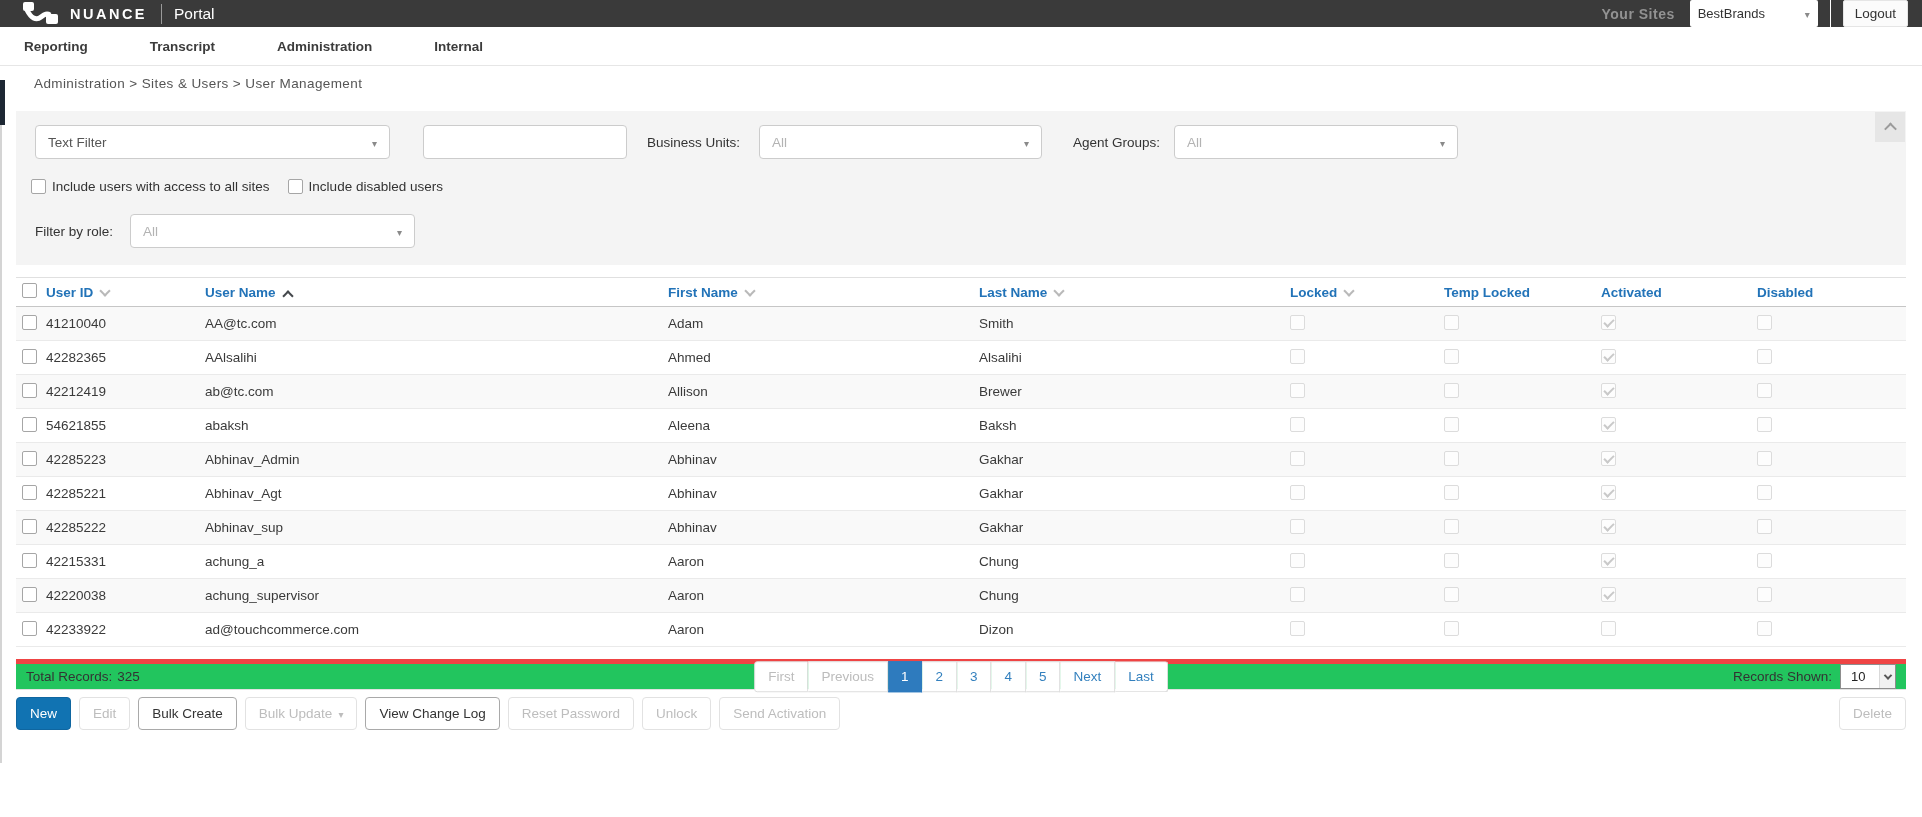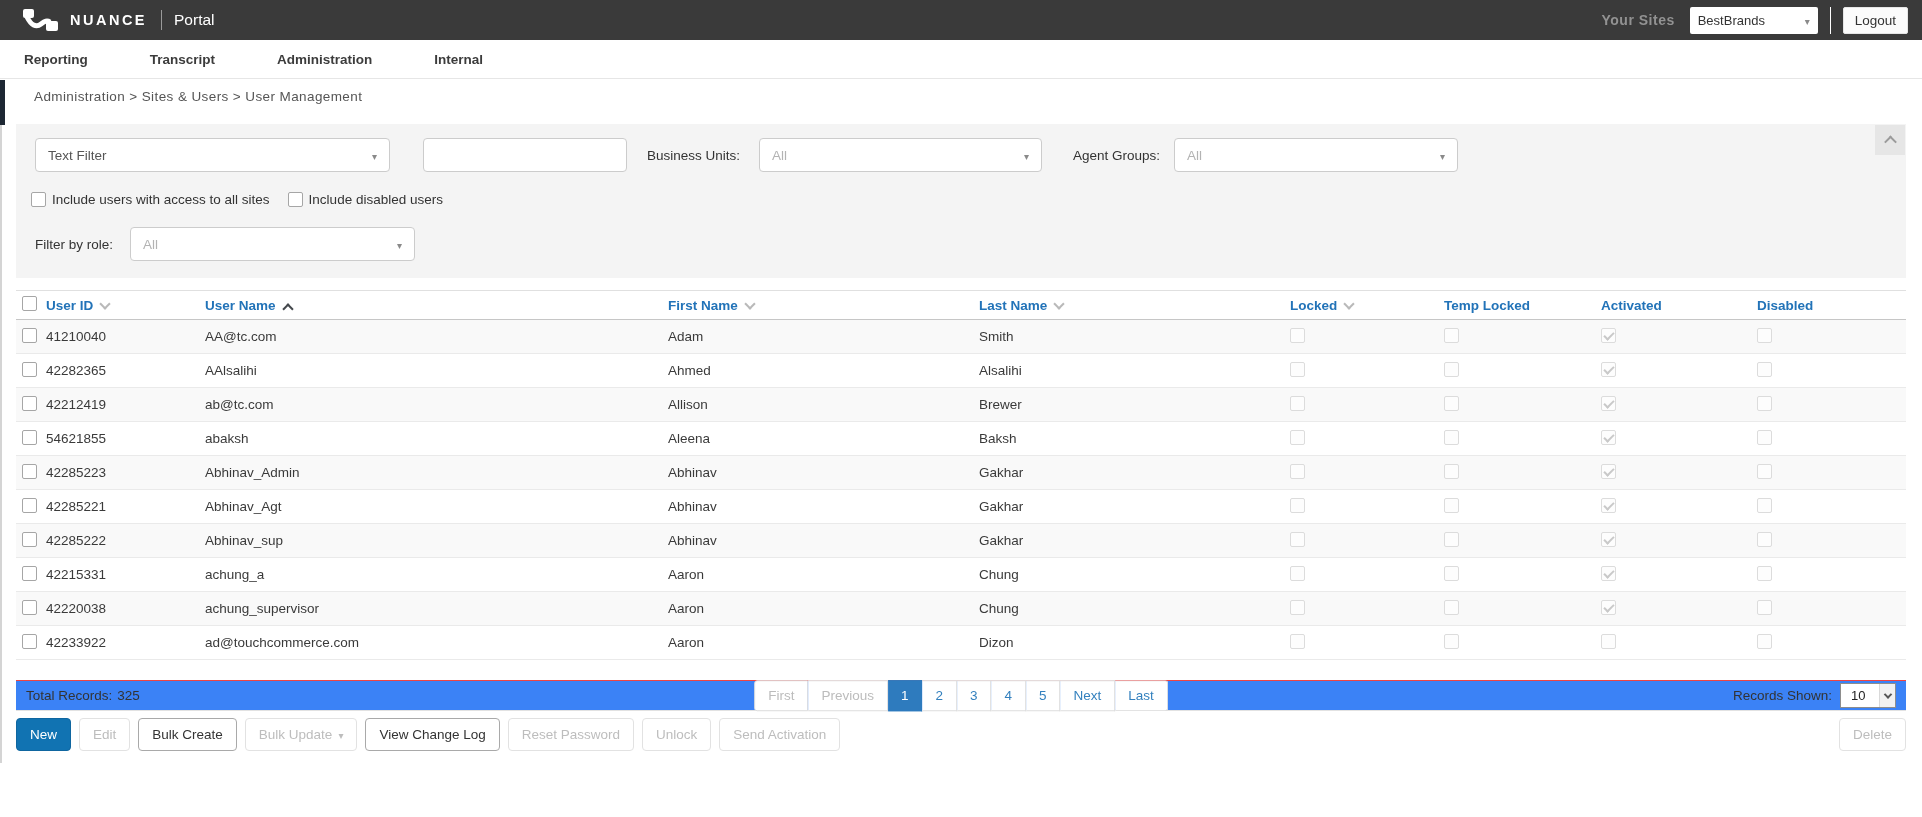--- a/index.html
+++ b/index.html
@@ -3,21 +3,21 @@
 <meta charset="utf-8">
 <style>
   * { box-sizing: border-box; margin: 0; padding: 0; }
   body { margin: 0; background: #fff; }
   .page {
     position: relative; width: 1922px; height: 817px; overflow: hidden;
     background: #fff; font-family: "Liberation Sans", sans-serif; color: #333;
   }
 
   
-  .topbar { height: 40px; background: #3a3a3a; display: flex; align-items: center; padding: 0 14px 0 22px; }
+  .topbar { height: 27px; background: #3a3a3a; display: flex; align-items: center; padding: 0 14px 0 22px; }
   .brand { display: flex; align-items: center; }
   .brand svg { display: block; }
   .brand-name { color: #fff; font-weight: bold; font-size: 14.5px; letter-spacing: 2.5px; margin-left: 10px; }
   .brand-divider { width: 1px; height: 20px; background: #9a9a9a; margin: 0 12px 0 14px; }
   .product-name { color: #fff; font-size: 15.5px; }
   .topbar-right { margin-left: auto; display: flex; align-items: center; }
   .your-sites { color: #929292; font-weight: bold; font-size: 14px; letter-spacing: .5px; margin-right: 15px; }
   .site-select { width: 128px; height: 27px; background: #fff; border-radius: 2px; display: flex; align-items: center; justify-content: space-between; padding: 0 8px; font-size: 13px; color: #333; cursor: pointer; }
   .caret-glyph::after { content: "▾"; color: #8a8a8a; font-size: 10px; }
   .top-div { width: 1px; height: 27px; background: #fff; margin: 0 12px; }
@@ -64,21 +64,21 @@
   .hcell { font-weight: bold; color: #2273b8; font-size: 13.5px; cursor: pointer; white-space: nowrap; }
   .sort-chev { display: inline-block; width: 8px; height: 8px; border-right: 2px solid #b9b9b9; border-bottom: 2px solid #b9b9b9; margin-left: 8px; }
   .sort-chev.down { transform: rotate(45deg); vertical-align: 2px; }
   .sort-chev.up { transform: rotate(-135deg); border-color: #44484c; vertical-align: -3px; }
   .grid-body .grid-row { height: 34px; border-bottom: 1px solid #eaeaea; font-size: 13.5px; color: #3a3a3a; background: #fff; }
   .grid-body .grid-row:nth-child(odd) { background: #f9f9f9; }
   .cb-cell { padding-left: 6px; }
   .cell { overflow: hidden; text-overflow: ellipsis; white-space: nowrap; }
 
   
-  .table-footer { margin-top: 20px; height: 31px; background: #3b82f6; border-top: 1px solid #ef4444; border-bottom: 1px solid #e2e2e2; display: flex; align-items: center; position: relative; padding: 0 10px; }
+  .table-footer { margin-top: 12px; height: 31px; background: #22c55e; border-top: 5px solid #ef4444; border-bottom: 1px solid #e2e2e2; display: flex; align-items: center; position: relative; padding: 0 10px; }
   .total-records { font-size: 13.5px; color: #333; display: flex; gap: 5px; }
   .pagination { position: absolute; left: 50%; top: 50%; transform: translate(-50%,-50%); display: flex; }
   .pg { background: #fff; border: 1px solid #ddd; border-left: none; padding: 8px 13px; font-size: 13.5px; color: #3380be; cursor: pointer; line-height: 1; }
   .pg:first-child { border-left: 1px solid #ddd; border-radius: 3px 0 0 3px; }
   .pg:last-child { border-radius: 0 3px 3px 0; }
   .pg.disabled { color: #bcbcbc; cursor: default; }
   .pg.active { background: #2e7bbe; border-color: #2e7bbe; color: #fff; }
   .records-shown { margin-left: auto; display: flex; align-items: center; font-size: 13.5px; color: #333; }
   .rs-select { width: 56px; height: 25px; border: 1px solid #8d8d8d; background: #fff; display: flex; align-items: center; font-size: 13px; color: #222; margin-left: 8px; cursor: pointer; }
   .rs-select .val { flex: 1; padding-left: 10px; }

